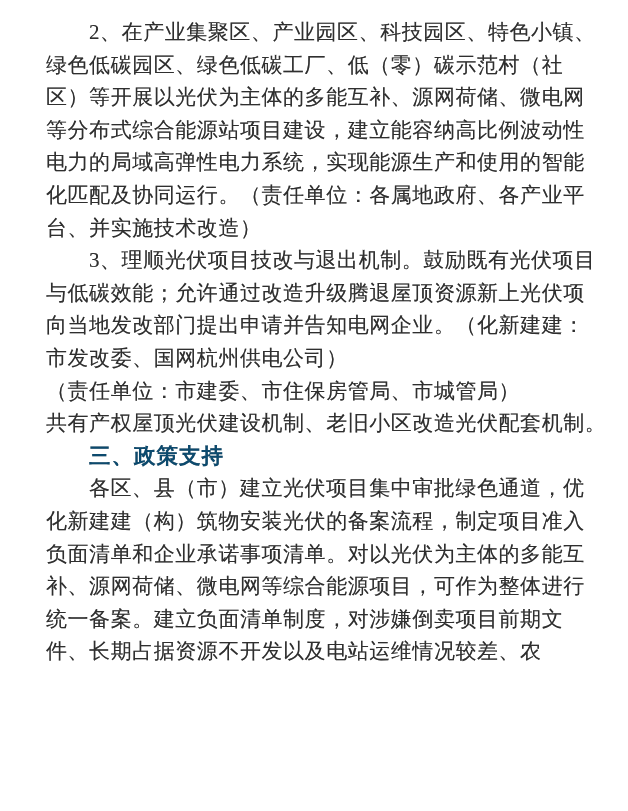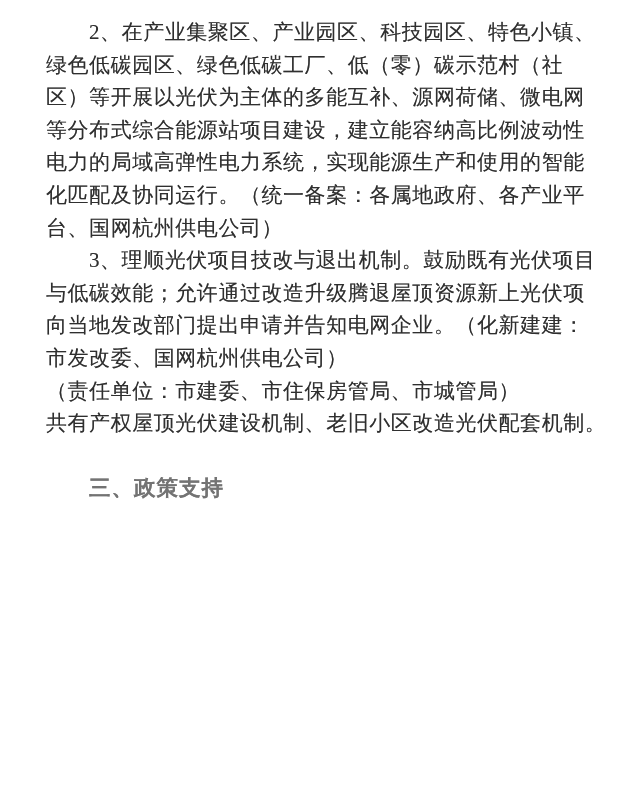--- a/index.html
+++ b/index.html
@@ -35,49 +35,56 @@
     text-shadow: 0 0 0.6px rgba(40,40,40,0.45);
   }
   .line.first {
     padding-left: 43px;
   }
   .heading .line {
     font-family: "Liberation Sans", "DejaVu Sans", sans-serif;
     font-weight: bold;
     font-size: 21.5px;
     letter-spacing: 1px;
-    color: #737373;
-    margin-top: 32px;
+    color: #0c4a6e;
   }
   .subheading .line {
     font-weight: 600;
     color: #262626;
   }
 </style>
 </head>
 <body style="background: rgb(255, 255, 255);">
 
 <div class="page">
   <div class="text-block" id="doc-body" style="color: rgb(47, 47, 47);">
       <div class="paragraph body">
         <div class="line first">2、在产业集聚区、产业园区、科技园区、特色小镇、</div>
         <div class="line">绿色低碳园区、绿色低碳工厂、低（零）碳示范村（社</div>
         <div class="line">区）等开展以光伏为主体的多能互补、源网荷储、微电网</div>
         <div class="line">等分布式综合能源站项目建设，建立能容纳高比例波动性</div>
         <div class="line">电力的局域高弹性电力系统，实现能源生产和使用的智能</div>
-        <div class="line">化匹配及协同运行。（统一备案：各属地政府、各产业平</div>
-        <div class="line">台、国网杭州供电公司）</div>
+        <div class="line">化匹配及协同运行。（责任单位：各属地政府、各产业平</div>
+        <div class="line">台、并实施技术改造）</div>
       </div>
       <div class="paragraph body">
         <div class="line first">3、理顺光伏项目技改与退出机制。鼓励既有光伏项目</div>
         <div class="line">与低碳效能；允许通过改造升级腾退屋顶资源新上光伏项</div>
         <div class="line">向当地发改部门提出申请并告知电网企业。（化新建建：</div>
         <div class="line">市发改委、国网杭州供电公司）</div>
       </div>
       <div class="paragraph body">
         <div class="line">（责任单位：市建委、市住保房管局、市城管局）</div>
         <div class="line">共有产权屋顶光伏建设机制、老旧小区改造光伏配套机制。</div>
       </div>
       <div class="paragraph heading">
         <div class="line first">三、政策支持</div>
       </div>
+      <div class="paragraph body">
+        <div class="line first">各区、县（市）建立光伏项目集中审批绿色通道，优</div>
+        <div class="line">化新建建（构）筑物安装光伏的备案流程，制定项目准入</div>
+        <div class="line">负面清单和企业承诺事项清单。对以光伏为主体的多能互</div>
+        <div class="line">补、源网荷储、微电网等综合能源项目，可作为整体进行</div>
+        <div class="line">统一备案。建立负面清单制度，对涉嫌倒卖项目前期文</div>
+        <div class="line">件、长期占据资源不开发以及电站运维情况较差、农</div>
+      </div>
     </div>
 </div>
 
 </body></html>

